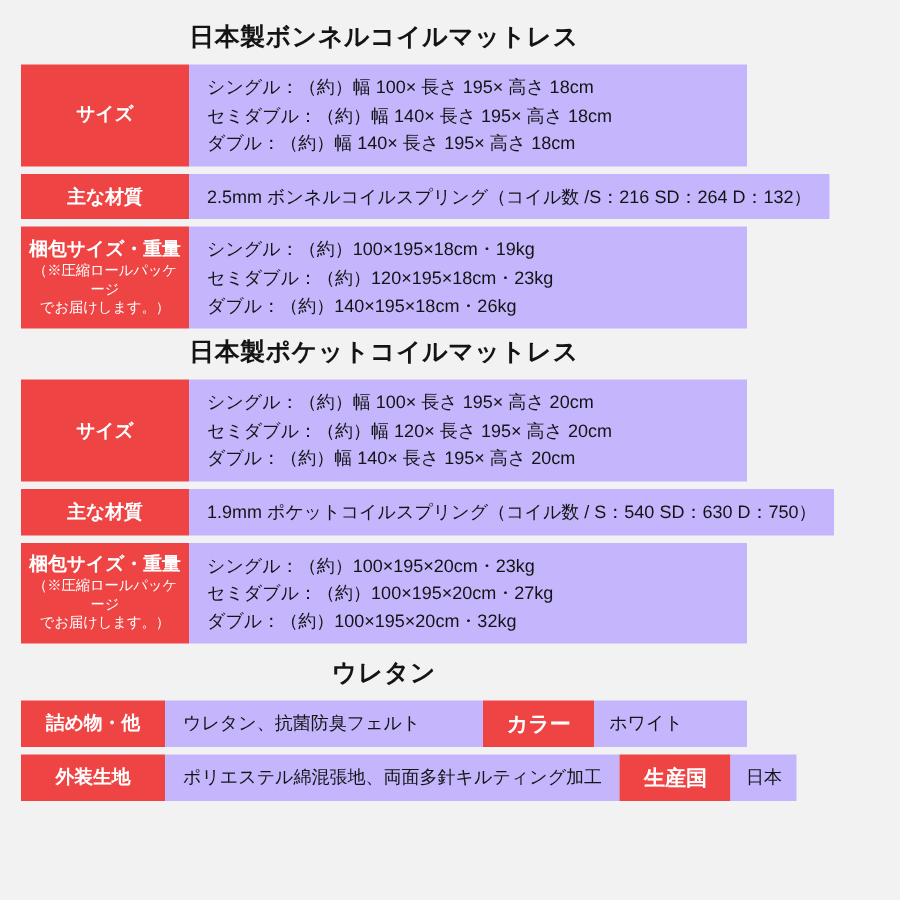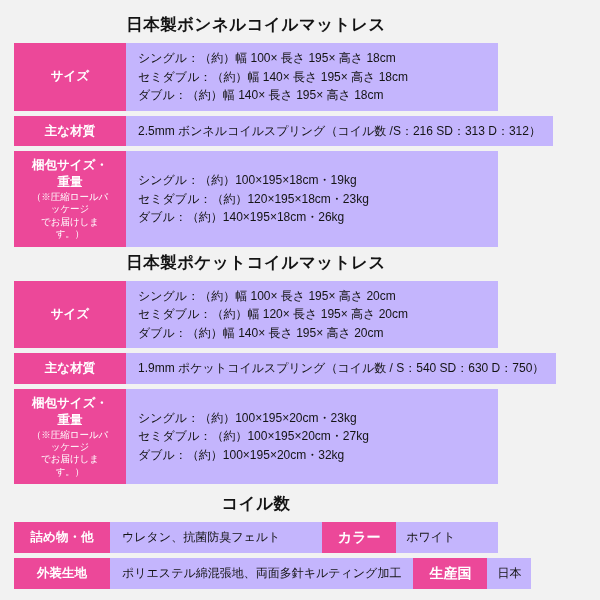--- a/index.html
+++ b/index.html
@@ -33,30 +33,30 @@
     margin-top: 9px;
   }
   .row {
     display: flex;
     align-items: stretch;
     margin-bottom: 5px;
   }
   .label-cell {
     width: 112px;
     flex: 0 0 112px;
-    background: #ec4899;
+    background: #ef4444;
     color: #ffffff;
     display: flex;
     flex-direction: column;
     align-items: center;
     justify-content: center;
     text-align: center;
     font-size: 12.5px;
     font-weight: bold;
-    padding: 6px 14px;
+    padding: 6px 4px;
     box-sizing: border-box;
     line-height: 1.35;
   }
   .label-cell .sub {
     font-size: 9.5px;
     font-weight: normal;
     line-height: 1.3;
     display: block;
   }
   .value-cell {
@@ -126,21 +126,21 @@
       <div class="line">セミダブル：（約）幅 140× 長さ 195× 高さ 18cm</div>
       <div class="line">ダブル：（約）幅 140× 長さ 195× 高さ 18cm</div>
     </div>
   </div>
 
   <div class="row single">
     <div class="label-cell">
       <span>主な材質</span>
     </div>
     <div class="value-cell">
-      <div class="line">2.5mm ボンネルコイルスプリング（コイル数 /S：216 SD：313 D：312）</div>
+      <div class="line">2.5mm ボンネルコイルスプリング（コイル数 /S：216 SD：264 D：132）</div>
     </div>
   </div>
 
   <div class="row pack">
     <div class="label-cell">
       <span>梱包サイズ・重量</span>
       <span class="sub">（※圧縮ロールパッケージ<br>でお届けします。）</span>
     </div>
     <div class="value-cell">
       <div class="line">シングル：（約）100×195×18cm・19kg</div>
@@ -176,21 +176,21 @@
       <span>梱包サイズ・重量</span>
       <span class="sub">（※圧縮ロールパッケージ<br>でお届けします。）</span>
     </div>
     <div class="value-cell">
       <div class="line">シングル：（約）100×195×20cm・23kg</div>
       <div class="line">セミダブル：（約）100×195×20cm・27kg</div>
       <div class="line">ダブル：（約）100×195×20cm・32kg</div>
     </div>
   </div>
 
-  <div class="section-title common">コイル数</div>
+  <div class="section-title common">ウレタン</div>
 
   <div class="row common">
     <div class="label-cell small">
       <span>詰め物・他</span>
     </div>
     <div class="value-cell">
       <div class="line">ウレタン、抗菌防臭フェルト</div>
     </div>
     <div class="label-cell mini">
       <span>カラー</span>

